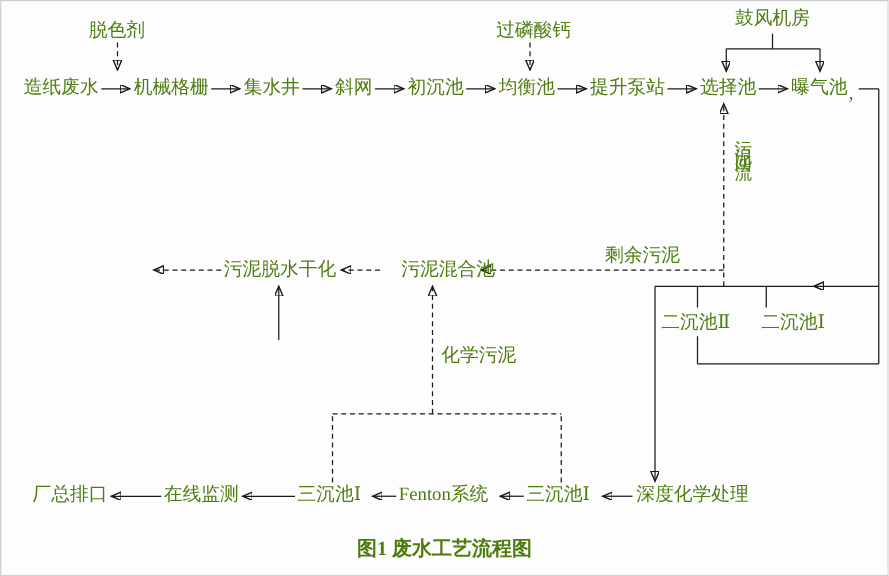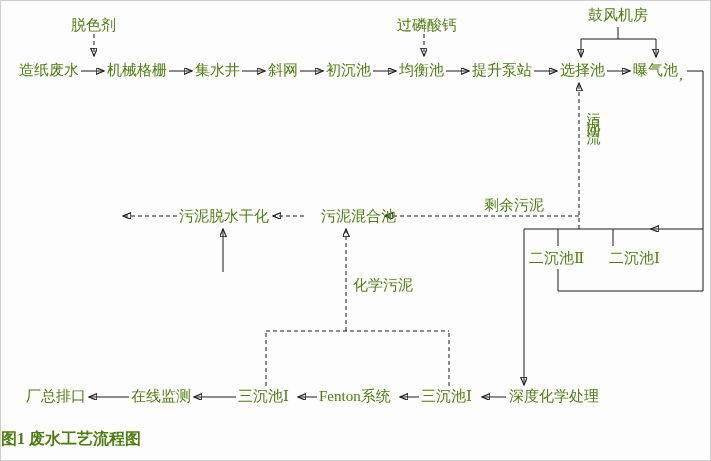--- a/index.html
+++ b/index.html
@@ -21,20 +21,21 @@
   }
   .vtext{
     writing-mode:vertical-rl;
     letter-spacing:6px;
     font-size:14px;
     line-height:16px;
   }
   .caption{
     position:absolute;
     left:0;right:0;top:428px;
+    text-align:center;
     font-weight:bold;
     font-size:16px;
   }
   svg.lines{
     position:absolute;left:0;top:0;
     pointer-events:none;
   }
   svg.lines line, svg.lines path{
     stroke:#1a1a1a;stroke-width:1;fill:none;
   }

